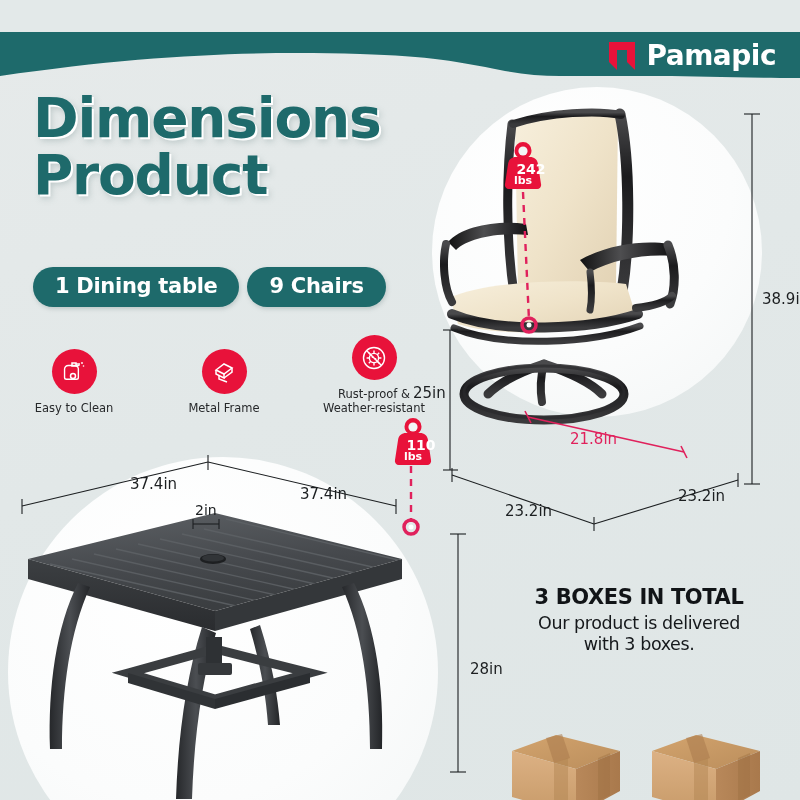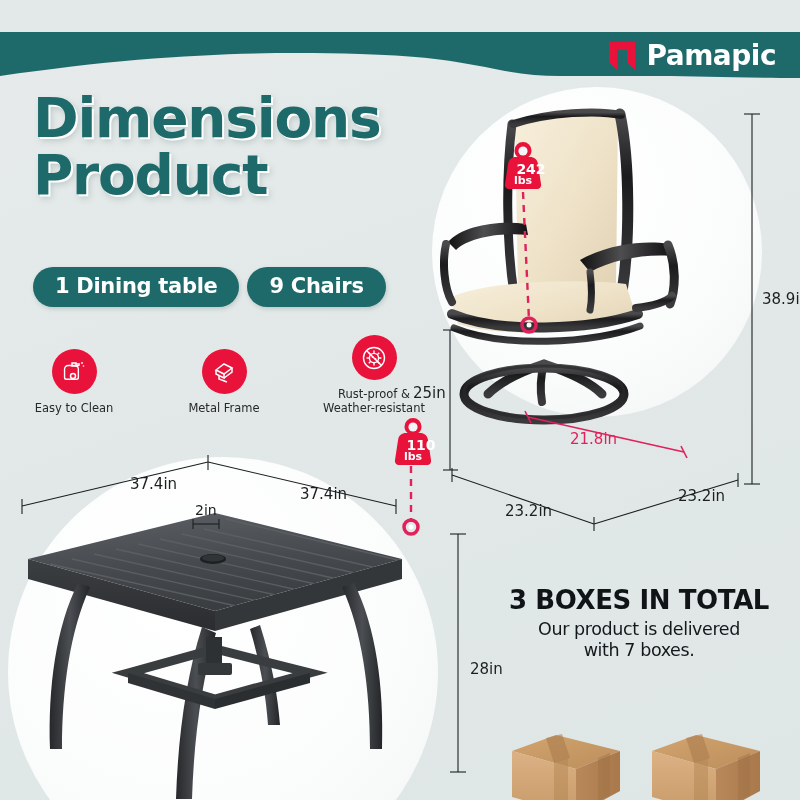--- a/index.html
+++ b/index.html
@@ -170,21 +170,21 @@
 
   
   .boxes-block {
     position: absolute;
     top: 553px; left: 480px;
     width: 318px;
     text-align: center;
     z-index: 6;
   }
   .boxes-title {
-    font-size: 26px;
+    font-size: 21px;
     font-weight: bold;
     color: #111417;
     letter-spacing: -0.4px;
     font-family: "DejaVu Sans", sans-serif;
   }
   .boxes-sub {
     font-size: 17.5px;
     color: #15181b;
     line-height: 1.2;
     margin-top: 4px;
@@ -470,21 +470,21 @@
   <div class="dim" style="top:455px; left:678px;">23.2in</div>
 
   <div class="dim" style="top:443px; left:130px;">37.4in</div>
   <div class="dim" style="top:453px; left:300px;">37.4in</div>
   <div class="dim" style="top:470px; left:195px; font-size:14px;">2in</div>
   <div class="dim" style="top:628px; left:470px;">28in</div>
 
   <div class="boxes-block">
     <div class="boxes-title">3 BOXES IN TOTAL</div>
     <div class="boxes-sub">Our product is delivered</div>
-    <div class="boxes-sub" style="margin-top:0">with 7 boxes.</div>
+    <div class="boxes-sub" style="margin-top:0">with 3 boxes.</div>
 
     <svg class="boxes-art" viewBox="0 0 290 100">
       <defs>
         <linearGradient id="bxTop" x1="0" y1="0" x2="1" y2="1">
           <stop offset="0%" stop-color="#d3a46e"></stop>
             <stop offset="100%" stop-color="#bb8e5c"></stop>
         </linearGradient>
         <linearGradient id="bxFront" x1="0" y1="0" x2="0" y2="1">
           <stop offset="0%" stop-color="#dcb184"></stop>
             <stop offset="100%" stop-color="#c79a68"></stop>

